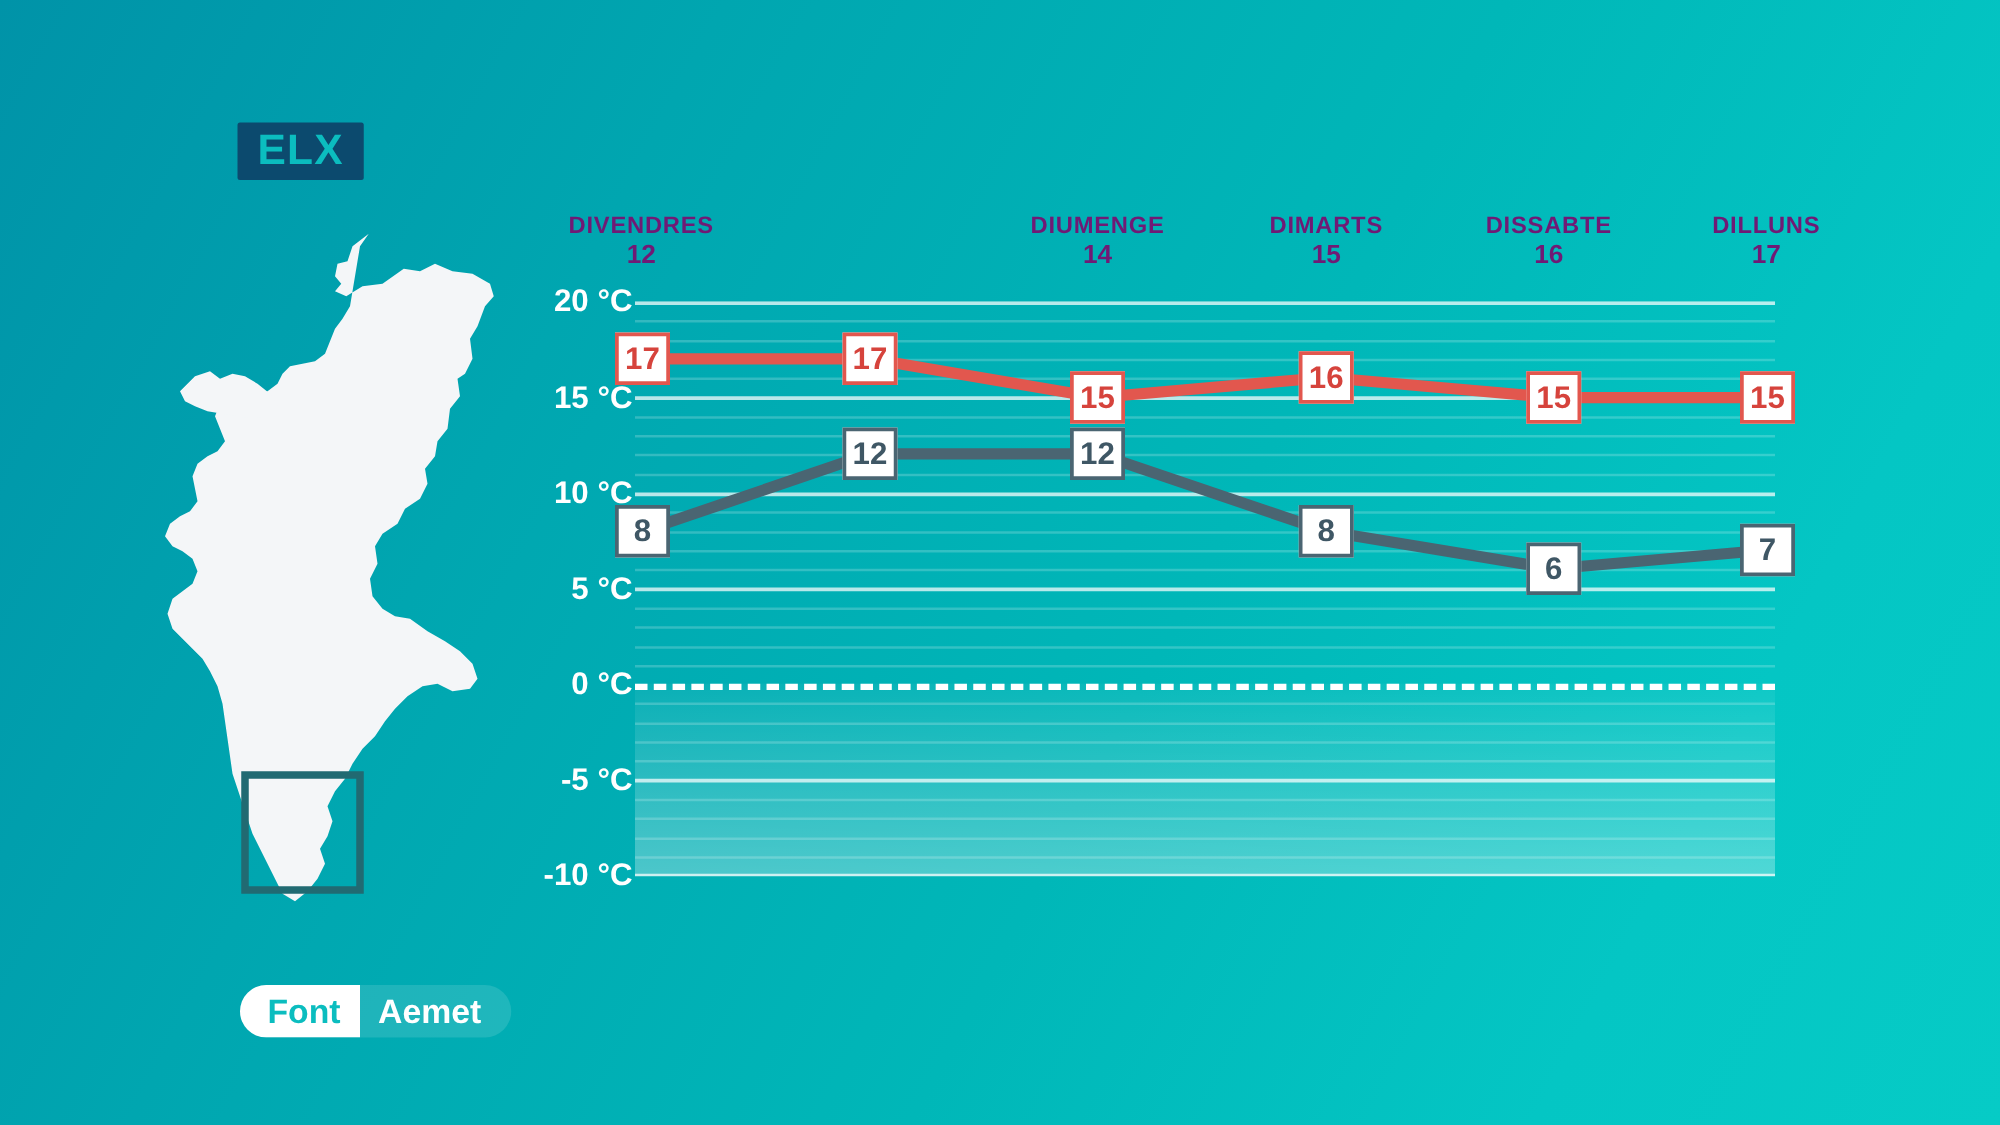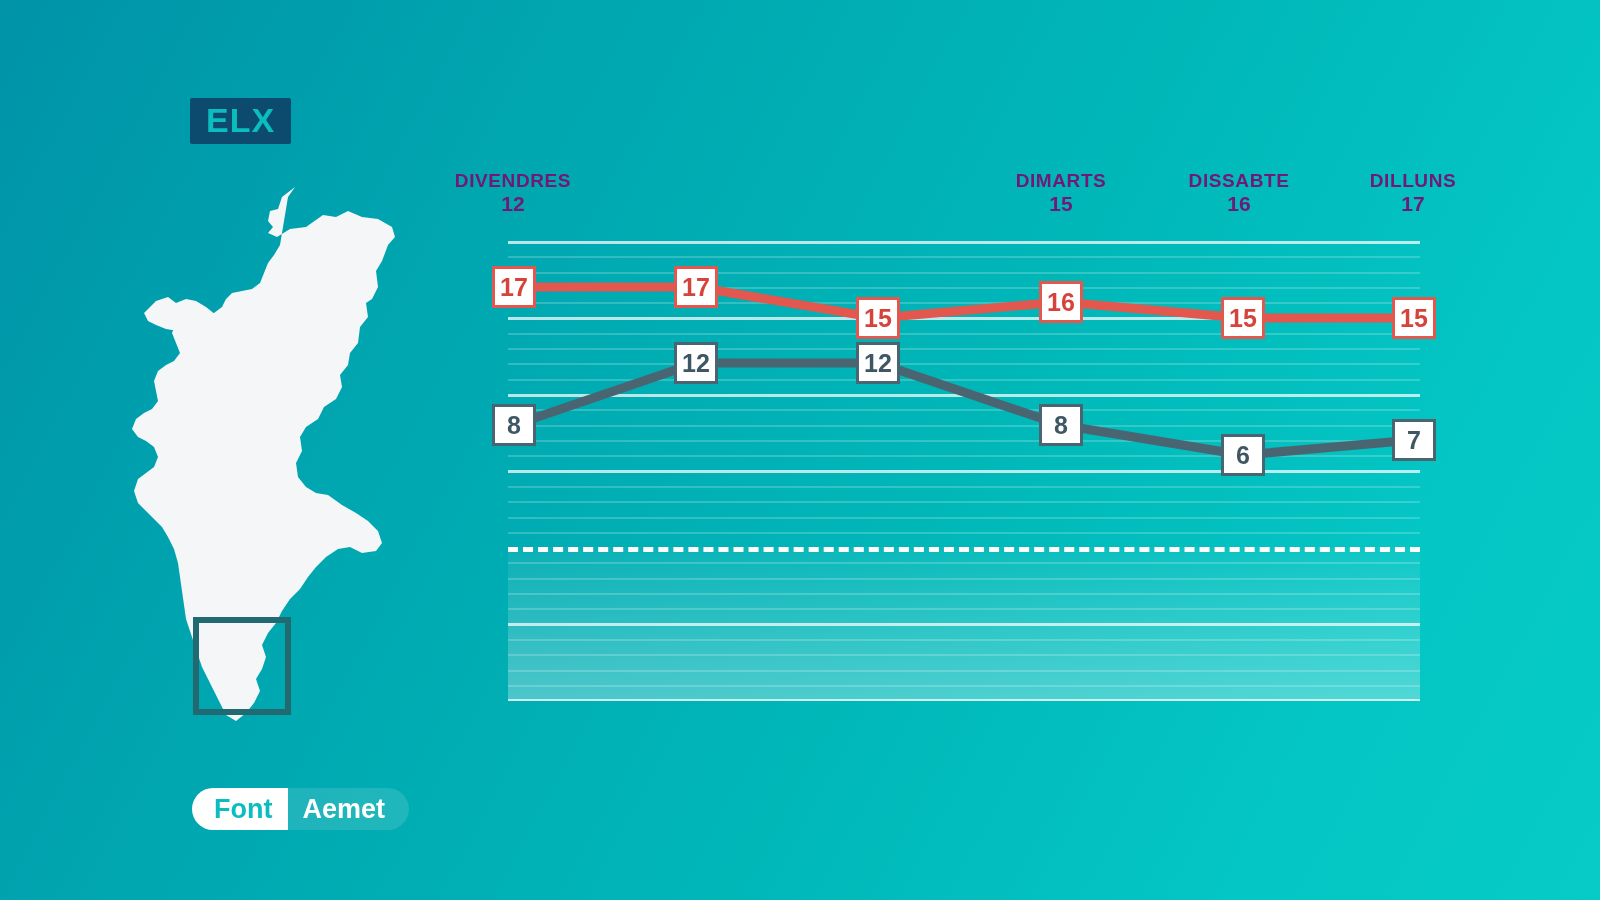--- a/index.html
+++ b/index.html
@@ -238,34 +238,47 @@
   </svg>
 </div>
 
 <div id="chart">
 
   <div id="day-headers">
     <div class="day-col" style="left:8px;top:0;">
       <span class="day-name">DIVENDRES</span>
       <span class="day-num">12</span>
     </div>
+    <div class="day-col" style="left:373px;top:0;">
+      <span class="day-name">DIUMENGE</span>
+      <span class="day-num">14</span>
+    </div>
     <div class="day-col" style="left:556px;top:0;">
       <span class="day-name">DIMARTS</span>
       <span class="day-num">15</span>
     </div>
     <div class="day-col" style="left:734px;top:0;">
       <span class="day-name">DISSABTE</span>
       <span class="day-num">16</span>
     </div>
     <div class="day-col" style="left:908px;top:0;">
       <span class="day-name">DILLUNS</span>
       <span class="day-num">17</span>
     </div>
   </div>
 
+  <div id="y-axis">
+    <span class="y-label" style="top:-12px;">20 °C</span>
+    <span class="y-label" style="top:65px;">15 °C</span>
+    <span class="y-label" style="top:141px;">10 °C</span>
+    <span class="y-label" style="top:218px;">5 °C</span>
+    <span class="y-label" style="top:294px;">0 °C</span>
+    <span class="y-label" style="top:371px;">-5 °C</span>
+    <span class="y-label" style="top:447px;">-10 °C</span>
+  </div>
 
   <div id="plot">
 
     <div id="plot-bg">
       <div id="subzero"></div>
 
       <div class="gridline" style="top:15px;"></div>
       <div class="gridline" style="top:31px;"></div>
       <div class="gridline" style="top:46px;"></div>
       <div class="gridline" style="top:61px;"></div>

